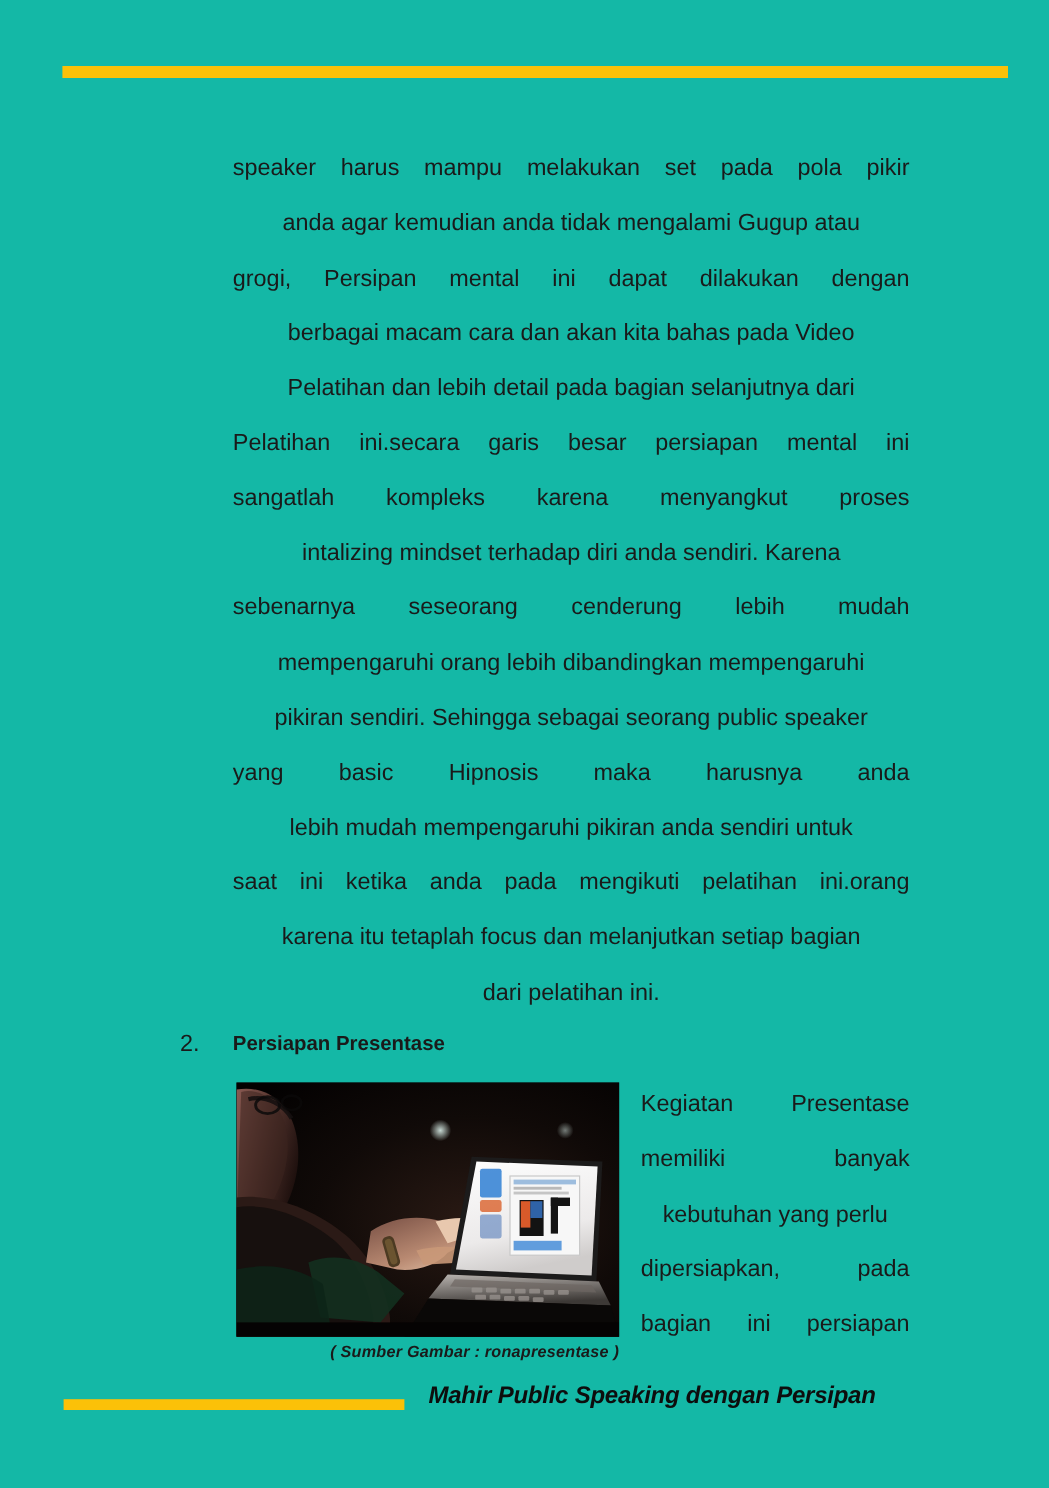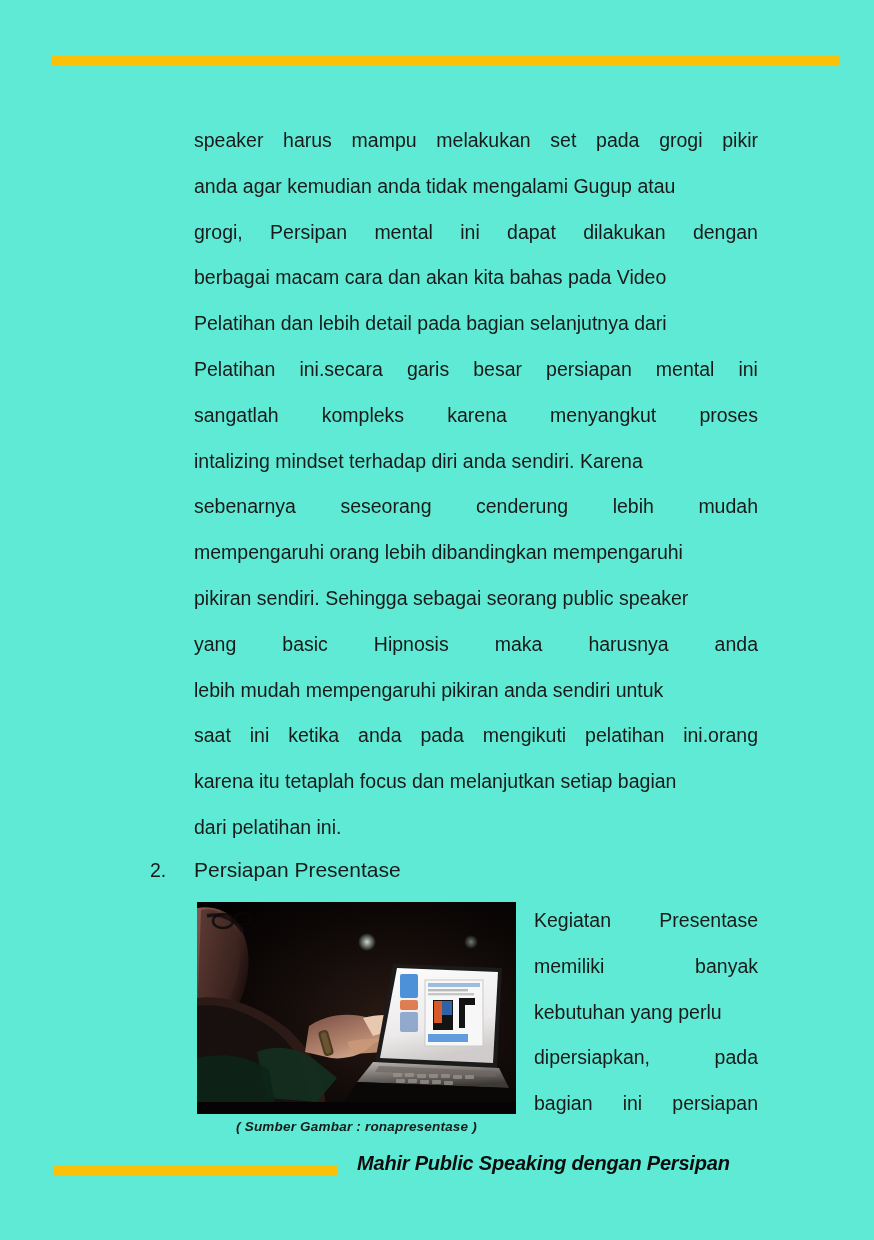--- a/index.html
+++ b/index.html
@@ -15,21 +15,21 @@
     color: #000000;
     overflow: hidden;
   }
 
   
   .page {
     position: absolute;
     left: 0; top: 0;
     width: 874px;
     height: 1240px;
-    background: #5eead4;
+    background: #14b8a6;
   }
 
   
   .header-rule {
     position: absolute;
     left: 52px;
     top: 55px;
     width: 788px;
     height: 10px;
     background: #fbc108;
@@ -46,21 +46,21 @@
   .jline {
     display: flex;
     justify-content: space-between;
     height: 45.8px;
     line-height: 45.8px;
     font-size: 19.5px;
     color: #1a1a1a;
     white-space: pre;
   }
   .jline.last {
-    justify-content: flex-start;
+    justify-content: center;
   }
   .jline > span { white-space: pre; }
 
   
   .list-item {
     position: absolute;
     left: 150px;
     top: 853px;
     width: 610px;
     height: 34px;
@@ -70,43 +70,44 @@
     left: 0;
     top: 0;
     font-size: 19.5px;
     line-height: 34px;
     color: #1a1a1a;
   }
   .list-text {
     position: absolute;
     left: 44px;
     top: 0;
-    font-size: 21px;
+    font-size: 17px;
     line-height: 34px;
     color: #1a1a1a;
+    font-weight: bold;
   }
 
   
   .figure {
     position: absolute;
     left: 197px;
     top: 902px;
     width: 319px;
   }
   .photo {
     position: relative;
     width: 319px;
     height: 212px;
     overflow: hidden;
     background: #050203;
   }
   .photo svg { display: block; }
   .caption {
     width: 319px;
-    text-align: center;
+    text-align: right;
     font-size: 13.5px;
     font-style: italic;
     font-weight: bold;
     color: #1a1a1a;
     padding-top: 5px;
     letter-spacing: 0.2px;
   }
 
   
   .side-col {
@@ -142,21 +143,21 @@
   }
 </style>
 </head>
 <body>
 
 <div class="page">
 
   <div class="header-rule"></div>
 
   <div class="body-block" id="body-block">
-      <div class="jline"><span>speaker</span><span>harus</span><span>mampu</span><span>melakukan</span><span>set</span><span>pada</span><span>grogi</span><span>pikir</span></div>
+      <div class="jline"><span>speaker</span><span>harus</span><span>mampu</span><span>melakukan</span><span>set</span><span>pada</span><span>pola</span><span>pikir</span></div>
       <div class="jline last"><span>anda agar kemudian anda tidak mengalami Gugup atau</span></div>
       <div class="jline"><span>grogi,</span><span>Persipan</span><span>mental</span><span>ini</span><span>dapat</span><span>dilakukan</span><span>dengan</span></div>
       <div class="jline last"><span>berbagai macam cara dan akan kita bahas pada Video</span></div>
       <div class="jline last"><span>Pelatihan dan lebih detail pada bagian selanjutnya dari</span></div>
       <div class="jline"><span>Pelatihan</span><span>ini.secara</span><span>garis</span><span>besar</span><span>persiapan</span><span>mental</span><span>ini</span></div>
       <div class="jline"><span>sangatlah</span><span>kompleks</span><span>karena</span><span>menyangkut</span><span>proses</span></div>
       <div class="jline last"><span>intalizing mindset terhadap diri anda sendiri. Karena</span></div>
       <div class="jline"><span>sebenarnya</span><span>seseorang</span><span>cenderung</span><span>lebih</span><span>mudah</span></div>
       <div class="jline last"><span>mempengaruhi orang lebih dibandingkan mempengaruhi</span></div>
       <div class="jline last"><span>pikiran sendiri. Sehingga sebagai seorang public speaker</span></div>

